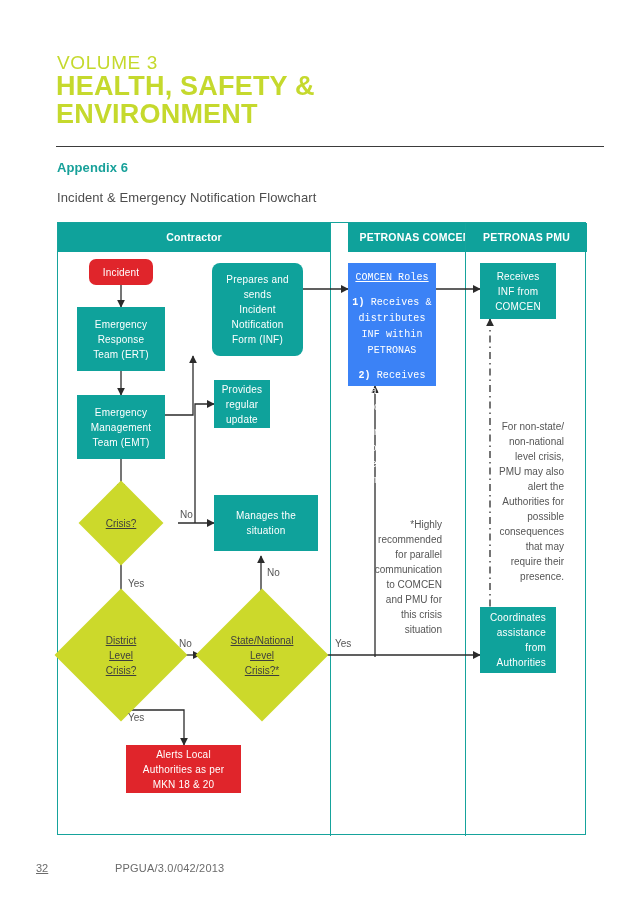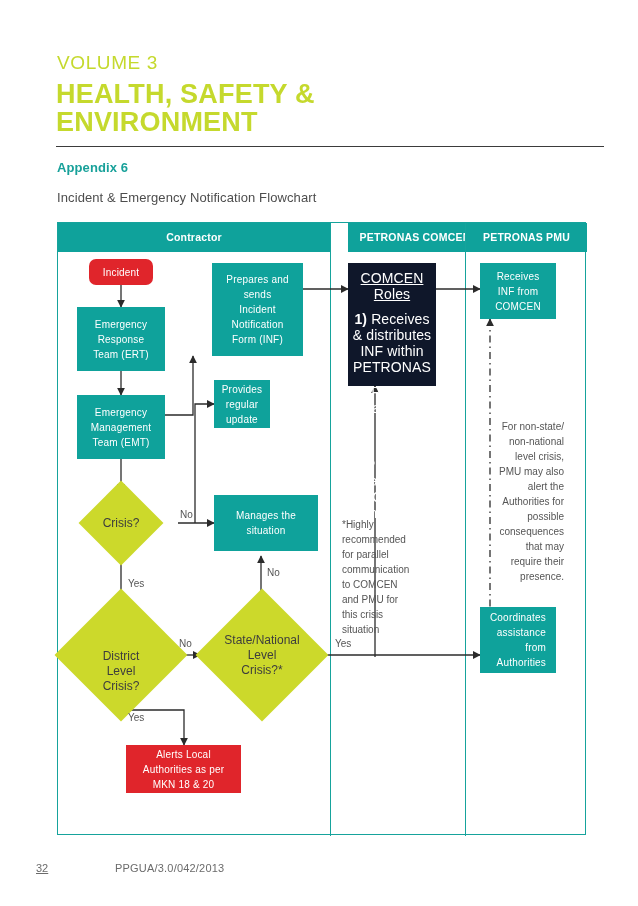--- a/index.html
+++ b/index.html
@@ -9,21 +9,21 @@
     color:#404040;position:relative;overflow:hidden;
   }
   .page{position:absolute;inset:0;}
 
   
   .vol{
     position:absolute;left:57px;top:52px;
     font-size:19px;letter-spacing:.6px;color:#c5d92d;font-weight:400;
   }
   .title{
-    position:absolute;left:56px;top:80px;width:420px;
+    position:absolute;left:56px;top:72px;width:420px;
     font-size:27px;line-height:28px;font-weight:bold;color:#c5d92d;
     letter-spacing:.2px;
   }
   .rule{
     position:absolute;left:56px;top:146px;width:548px;height:1px;background:#3b3b3b;
   }
   .appendix{
     position:absolute;left:57px;top:160px;
     font-size:13px;font-weight:bold;color:#18a19a;letter-spacing:.1px;
   }
@@ -60,33 +60,34 @@
   }
   .teal{background:#0fa29b;color:#fff;}
   .red{background:#e0252b;color:#fff;}
   .round{border-radius:7px;}
   .diamond{
     position:absolute;background:#ccd92b;
     transform:rotate(45deg);
   }
   .dlabel{
     position:absolute;display:flex;align-items:center;justify-content:center;
-    text-align:center;font-size:12px;line-height:15px;color:#3d3d3d;
-    white-space:pre-line;pointer-events:none;
+    text-align:center;font-size:10px;line-height:15px;color:#3d3d3d;
+    white-space:pre-line;pointer-events:none;text-decoration:underline;
   }
   .note{
     position:absolute;font-size:10px;line-height:15px;color:#555;
-    text-align:left;white-space:pre-line;
+    text-align:right;white-space:pre-line;
   }
   .elabel{position:absolute;font-size:10px;color:#555;}
   .ul{text-decoration:underline;}
   .comcen{
-    position:absolute;box-sizing:border-box;background:#0f172a;color:#fff;
-    font-size:14px;line-height:16px;text-align:center;padding-top:7px;
+    position:absolute;box-sizing:border-box;background:#3b82f6;color:#fff;
+    font-size:10px;line-height:16px;text-align:center;padding-top:7px;
     letter-spacing:.1px;
+    font-family:Liberation Mono, monospace;
   }
   .comcen .ln{display:block;}
   .comcen .sp{display:block;height:9px;}
   .b{font-weight:bold;}
 
   svg.links{position:absolute;left:0;top:0;width:529px;height:613px;overflow:visible;}
 </style>
 </head>
 <body>
 
@@ -152,42 +153,42 @@
     <div class="node red round" style="left:31px;top:36px;width:64px;height:26px;">Incident</div>
 
     <div class="node teal" style="left:19px;top:84px;width:88px;height:64px;">Emergency
 Response
 Team (ERT)</div>
 
     <div class="node teal" style="left:19px;top:172px;width:88px;height:64px;">Emergency
 Management
 Team (EMT)</div>
 
-    <div class="node teal" style="left:154px;top:40px;width:91px;height:93px;">Prepares and
+    <div class="node teal" style="left:154px;top:40px;width:91px;height:93px;border-radius:8px;">Prepares and
 sends
 Incident
 Notification
 Form (INF)</div>
 
     <div class="node teal" style="left:156px;top:157px;width:56px;height:48px;">Provides
 regular
 update</div>
 
     <div class="node teal" style="left:156px;top:272px;width:104px;height:56px;">Manages the
 situation</div>
 
     <div class="node red" style="left:68px;top:522px;width:115px;height:48px;">Alerts Local
 Authorities as per
 MKN 18 &amp; 20</div>
 
     <div class="diamond" style="left:33px;top:270px;width:60px;height:60px;"></div>
     <div class="dlabel" style="left:18px;top:284px;width:90px;height:32px;">Crisis?</div>
 
     <div class="diamond" style="left:16px;top:385px;width:94px;height:94px;"></div>
-    <div class="dlabel" style="left:18px;top:425px;width:90px;height:46px;text-align:center;">District
+    <div class="dlabel" style="left:18px;top:409px;width:90px;height:46px;text-align:center;">District
 Level
 Crisis?</div>
 
     <div class="diamond" style="left:157px;top:385px;width:94px;height:94px;"></div>
     <div class="dlabel" style="left:152px;top:409px;width:104px;height:46px;">State/National
 Level
 Crisis?*</div>
 
     <div class="elabel" style="left:122px;top:286px;">No</div>
     <div class="elabel" style="left:70px;top:355px;">Yes</div>

